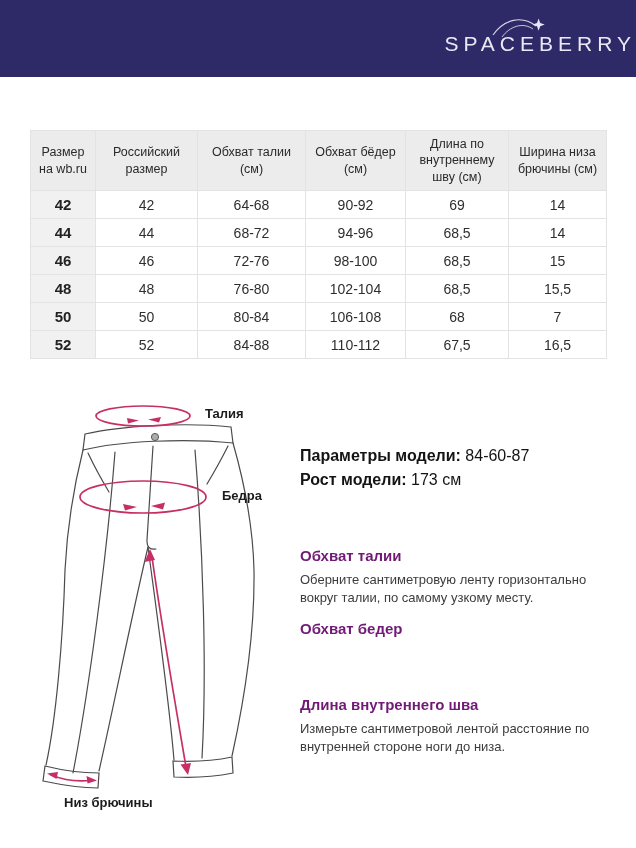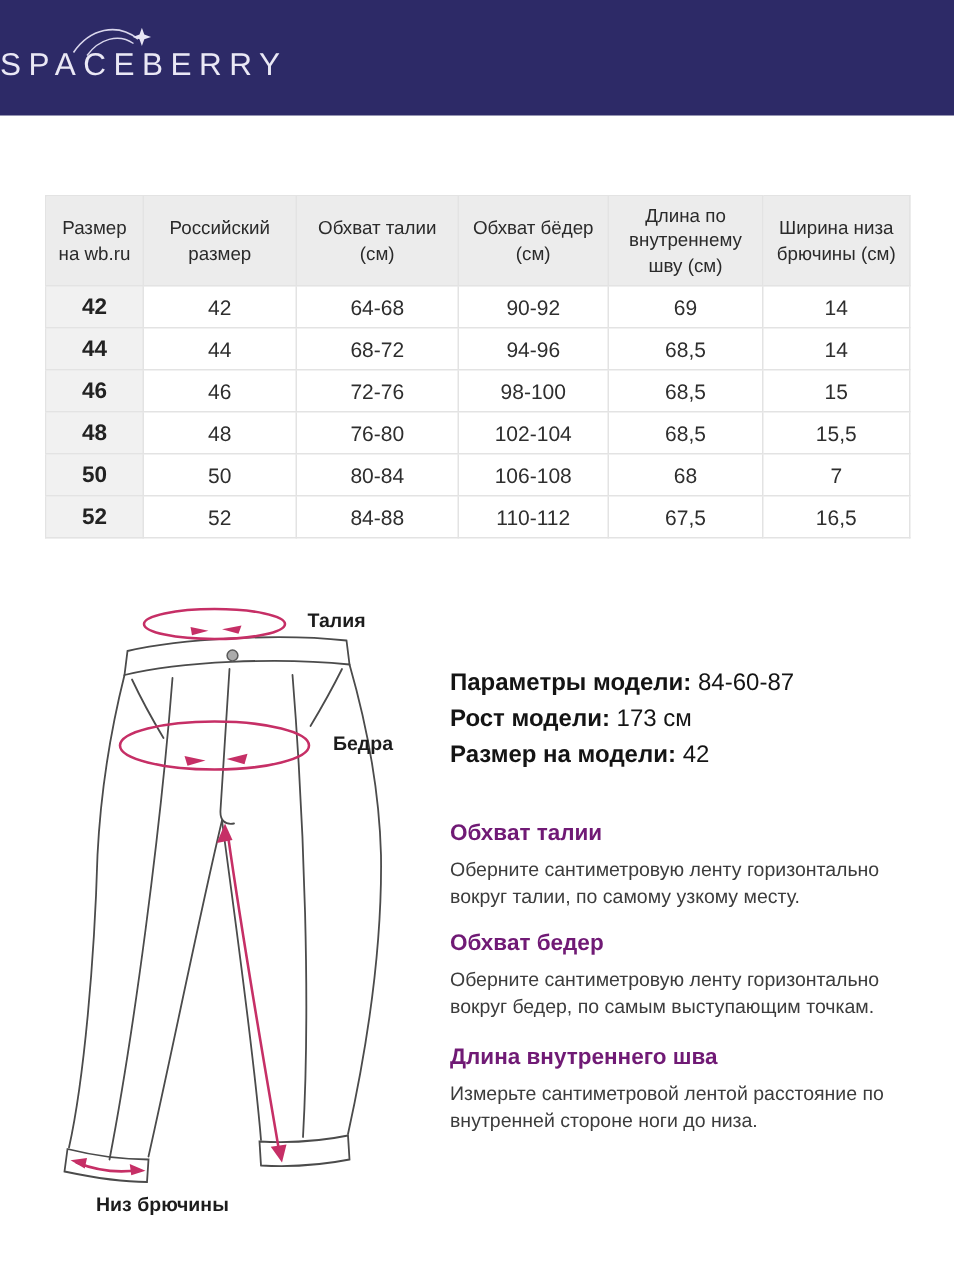--- a/index.html
+++ b/index.html
@@ -10,21 +10,21 @@
     color: #1d1d1d;
     position: relative;
     overflow: hidden;
   }
   .page { position: relative; width: 636px; height: 848px; background: #fff; }
 
   
   .banner {
     position: absolute; left: 0; top: 0; width: 636px; height: 77px;
     background: #2d2a67;
-    display: flex; align-items: center; justify-content: flex-start;
+    display: flex; align-items: center; justify-content: flex-end;
   }
   .logo-wrap { position: relative; margin-top: 10px; }
   .logo-text {
     font-size: 21px; letter-spacing: 5px; font-weight: 400;
     color: #eae8f5;
   }
   .comet { position: absolute; left: 46px; top: -19px; width: 56px; height: 28px; }
 
   
   .size-table {
@@ -206,32 +206,27 @@
 
   <div class="model-info">
     <div class="model-line">
       <span class="lbl">Параметры модели:</span>
       <span class="val">84-60-87</span>
     </div>
     <div class="model-line">
       <span class="lbl">Рост модели:</span>
       <span class="val">173 см</span>
     </div>
-    <div class="model-line">
-      <span class="lbl">Размер на модели:</span>
-      <span class="val">42</span>
-    </div>
   </div>
 
   <div class="guide-section guide-1">
     <div class="guide-title">Обхват талии</div>
     <div class="guide-text">Оберните сантиметровую ленту горизонтально вокруг талии, по самому узкому месту.</div>
   </div>
   <div class="guide-section guide-2">
     <div class="guide-title">Обхват бедер</div>
-    <div class="guide-text">Оберните сантиметровую ленту горизонтально вокруг бедер, по самым выступающим точкам.</div>
   </div>
   <div class="guide-section guide-3">
     <div class="guide-title">Длина внутреннего шва</div>
     <div class="guide-text">Измерьте сантиметровой лентой расстояние по внутренней стороне ноги до низа.</div>
   </div>
 
 </div>
 
 </body></html>

